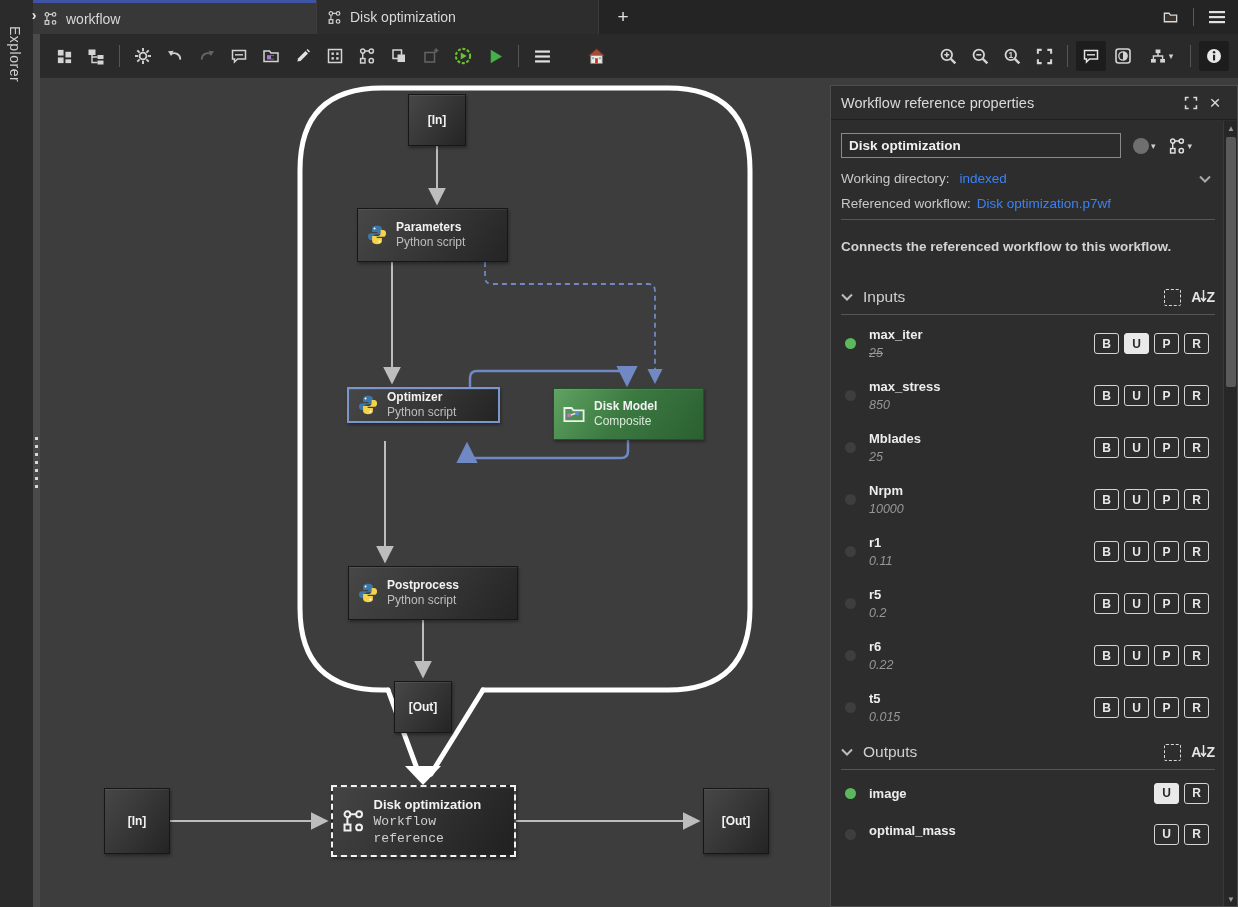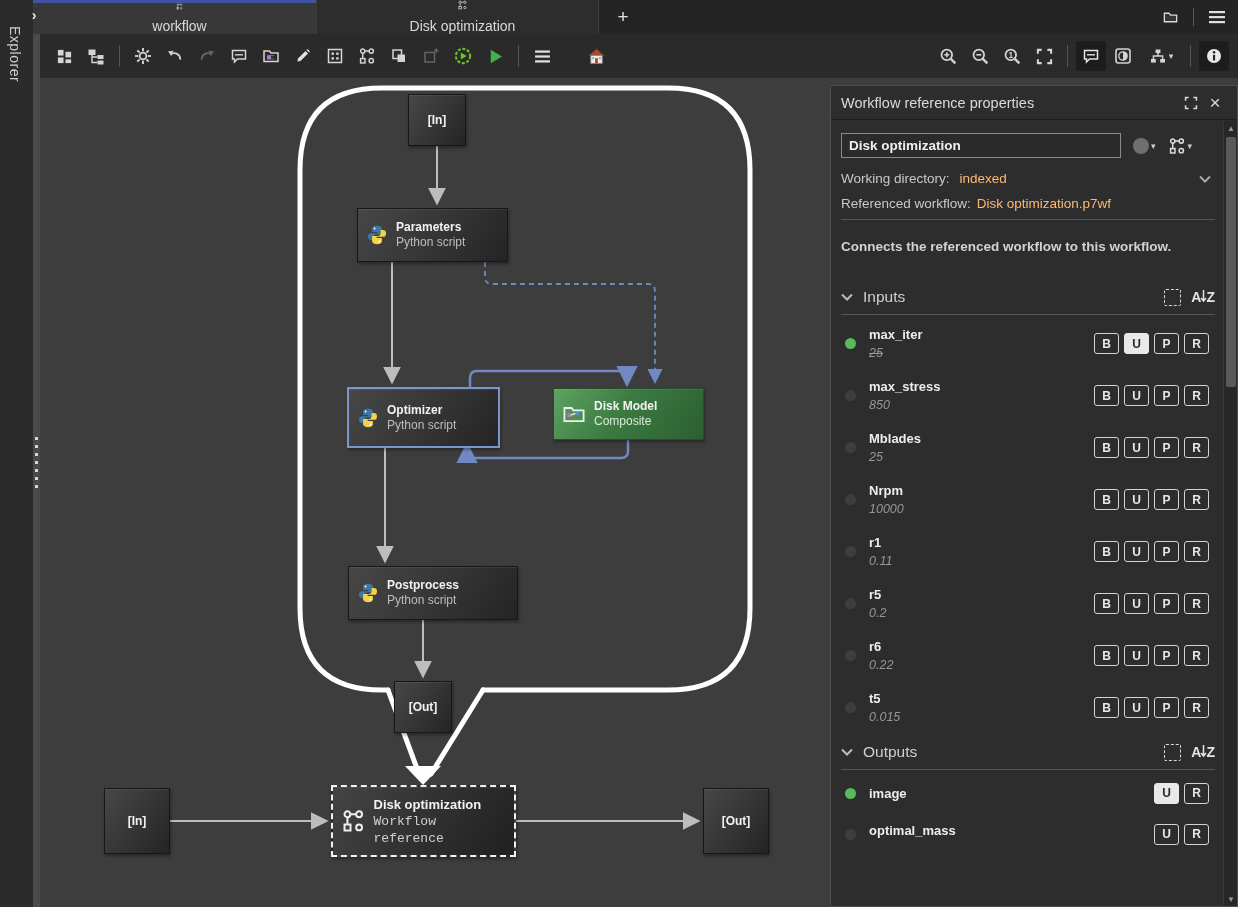--- a/index.html
+++ b/index.html
@@ -17,21 +17,21 @@
   .explorer-label { position:absolute; left:7px; top:26px; writing-mode:vertical-rl;
     font-size:14px; color:#cfcfcf; letter-spacing:.5px; }
   .splitter { position:absolute; left:33px; top:34px; width:7px; height:873px; background:#4a4a4a; z-index:6; cursor:col-resize; }
   .splitter-grip { position:absolute; left:2px; top:403px; width:3px; height:52px;
     background:repeating-linear-gradient(to bottom,#d8d8d8 0 3px, transparent 3px 8px); }
 
   
   .topbar { position:absolute; left:33px; top:0; right:0; height:34px; background:#242424;
     display:flex; align-items:stretch; z-index:7; }
   .tab { width:283px; display:flex; align-items:center; gap:8px; padding-left:10px;
-    font-size:14px; color:#d8d8d8; cursor:pointer; position:relative;flex-direction:column; }
+    font-size:14px; color:#d8d8d8; cursor:pointer; position:relative; }
   .tab.active { background:#383838; border-top:3px solid #3f54a3; }
   .tab.inactive { background:#2d2d2d; border-left:1px solid #3c3c3c; border-right:1px solid #3c3c3c; }
   .tab-new { width:48px; display:flex; align-items:center; justify-content:center;
     font-size:19px; color:#e0e0e0; cursor:pointer; }
   .topbar-right { margin-left:auto; display:flex; align-items:center; padding-right:6px; }
   .topbar-right .vdiv { width:1px; height:18px; background:#5a5a5a; margin:0 8px; }
   .ticon { width:30px; height:28px; display:flex; align-items:center; justify-content:center; cursor:pointer; }
 
   
   .toolbar { position:absolute; left:40px; top:34px; right:0; height:44px; background:#2a2a2a;
@@ -80,21 +80,21 @@
   .sb-thumb { position:absolute; left:2px; top:16px; width:10px; height:250px; background:#5a5a5a; border-radius:2px; cursor:pointer; }
 
   .name-row { display:flex; align-items:center; margin-top:2px; }
   .name-input { width:280px; height:25px; background:#2b2b2b; border:1px solid #8a8a8a;
     color:#f0f0f0; font-weight:bold; font-size:13.5px; padding:0 7px; font-family:"Liberation Sans",sans-serif; }
   .circle-drop { display:flex; align-items:center; margin-left:12px; cursor:pointer; }
   .gray-circle { width:16px; height:16px; border-radius:50%; background:#6f6f6f; }
   .wf-drop { display:flex; align-items:center; margin-left:12px; cursor:pointer; }
 
   .kv-row { display:flex; align-items:center; margin-top:13px; font-size:13.5px; color:#c9c9c9; }
-  .kv-row .val { margin-left:10px; color:#fdba74; }
+  .kv-row .val { margin-left:10px; color:#3b82f6; }
   .kv-chevron { margin-left:auto; margin-right:4px; cursor:pointer; }
 
   .section-head { display:flex; align-items:center; gap:10px; margin-top:26px; color:#cfcfcf; font-size:15.5px; cursor:pointer; }
   .section-head .spacer { flex:1; }
   .sec-divider { border-bottom:1px solid #565656; margin-top:8px; }
   .dashed-square { width:17px; height:17px; border:1.7px dashed #d8d8d8; border-radius:2px; cursor:pointer; }
   .az-sort { display:flex; align-items:flex-start; color:#e4e4e4; font-size:14px; font-weight:bold; cursor:pointer; letter-spacing:0; }
   .az-sort svg { margin:0 -1px; }
   .desc-text { margin-top:19px; font-size:13.5px; color:#d2d2d2;font-weight:bold; }
 
@@ -399,21 +399,21 @@
         <path d="M9 16.5 c3 0 4-1.2 4-2.6 V11.4 h-4.3 v-.9 H14 c1.6 0 2.4-1.2 2.4-2.8 0-1.6-.8-2.8-2.4-2.8 H12 v2.4 c0 1.5-1.2 2.6-2.8 2.6 H5 v3.9 C5 15.3 6 16.5 9 16.5 z" fill="#f4d24c"></path>
         <circle cx="7" cy="3.6" r="0.8" fill="#fff"></circle>
           <circle cx="11" cy="14.4" r="0.8" fill="#fff"></circle>
       </svg>
       <div>
         <div class="ntitle">Parameters</div>
         <div class="nsub">Python script</div>
       </div>
     </div>
 
-    <div class="node selected" style="left:307px; top:309px; width:153px; height:61px;">
+    <div class="node selected" style="left:307px; top:309px; width:153px; height:36px;">
       <svg width="22" height="22" viewBox="0 0 18 18">
         <path d="M9 1.5 C6 1.5 5 2.7 5 4.1 V6.6 h4.3 v.9 H4 C2.4 7.5 1.6 8.7 1.6 10.3 c0 1.6 .8 2.8 2.4 2.8 H6 V11 c0-1.5 1.2-2.6 2.8-2.6 H13 V4.1 C13 2.7 12 1.5 9 1.5 z" fill="#3b77a8"></path>
         <path d="M9 16.5 c3 0 4-1.2 4-2.6 V11.4 h-4.3 v-.9 H14 c1.6 0 2.4-1.2 2.4-2.8 0-1.6-.8-2.8-2.4-2.8 H12 v2.4 c0 1.5-1.2 2.6-2.8 2.6 H5 v3.9 C5 15.3 6 16.5 9 16.5 z" fill="#f4d24c"></path>
         <circle cx="7" cy="3.6" r="0.8" fill="#fff"></circle>
           <circle cx="11" cy="14.4" r="0.8" fill="#fff"></circle>
       </svg>
       <div>
         <div class="ntitle">Optimizer</div>
         <div class="nsub">Python script</div>
       </div>

